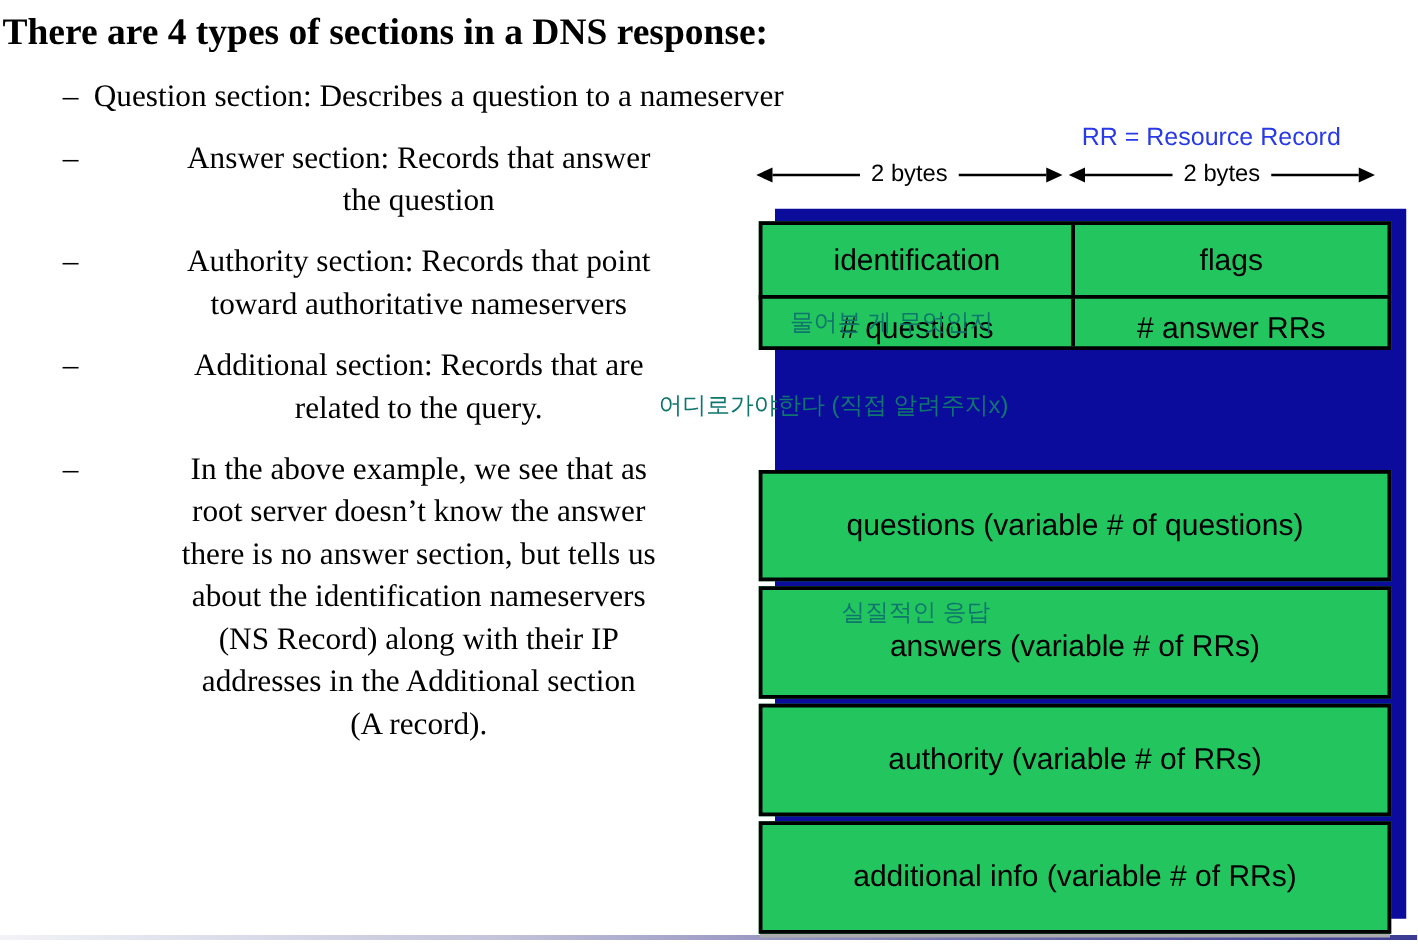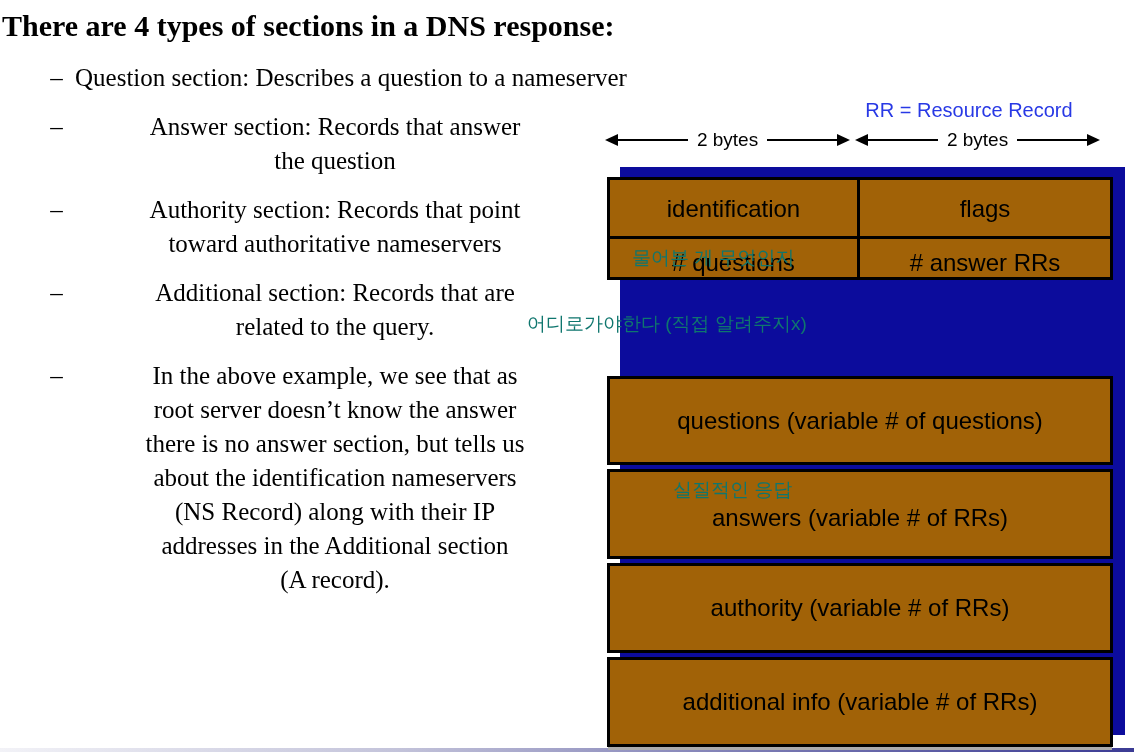--- a/index.html
+++ b/index.html
@@ -34,21 +34,21 @@
   .alabel{
     padding:0 9px;font-family:"Liberation Sans",sans-serif;font-size:19px;
     white-space:nowrap;
   }
   .shadow{
     position:absolute;left:620px;top:167px;width:505px;height:568px;
     background:#0c0c9c;z-index:1;
   }
   .trow{
     position:absolute;left:607px;width:506px;box-sizing:border-box;
-    background:#a16207;border:3px solid #000;z-index:2;
+    background:#22c55e;border:3px solid #000;z-index:2;
     display:flex;align-items:center;justify-content:center;
     font-family:"Liberation Sans",sans-serif;font-size:24px;
   }
   .trow .cell-l{
     flex:none;width:250px;box-sizing:border-box;border-right:3px solid #000;
     align-self:stretch;display:flex;align-items:center;justify-content:center;
   }
   .trow .cell-r{
     flex:1;align-self:stretch;display:flex;align-items:center;justify-content:center;
   }

